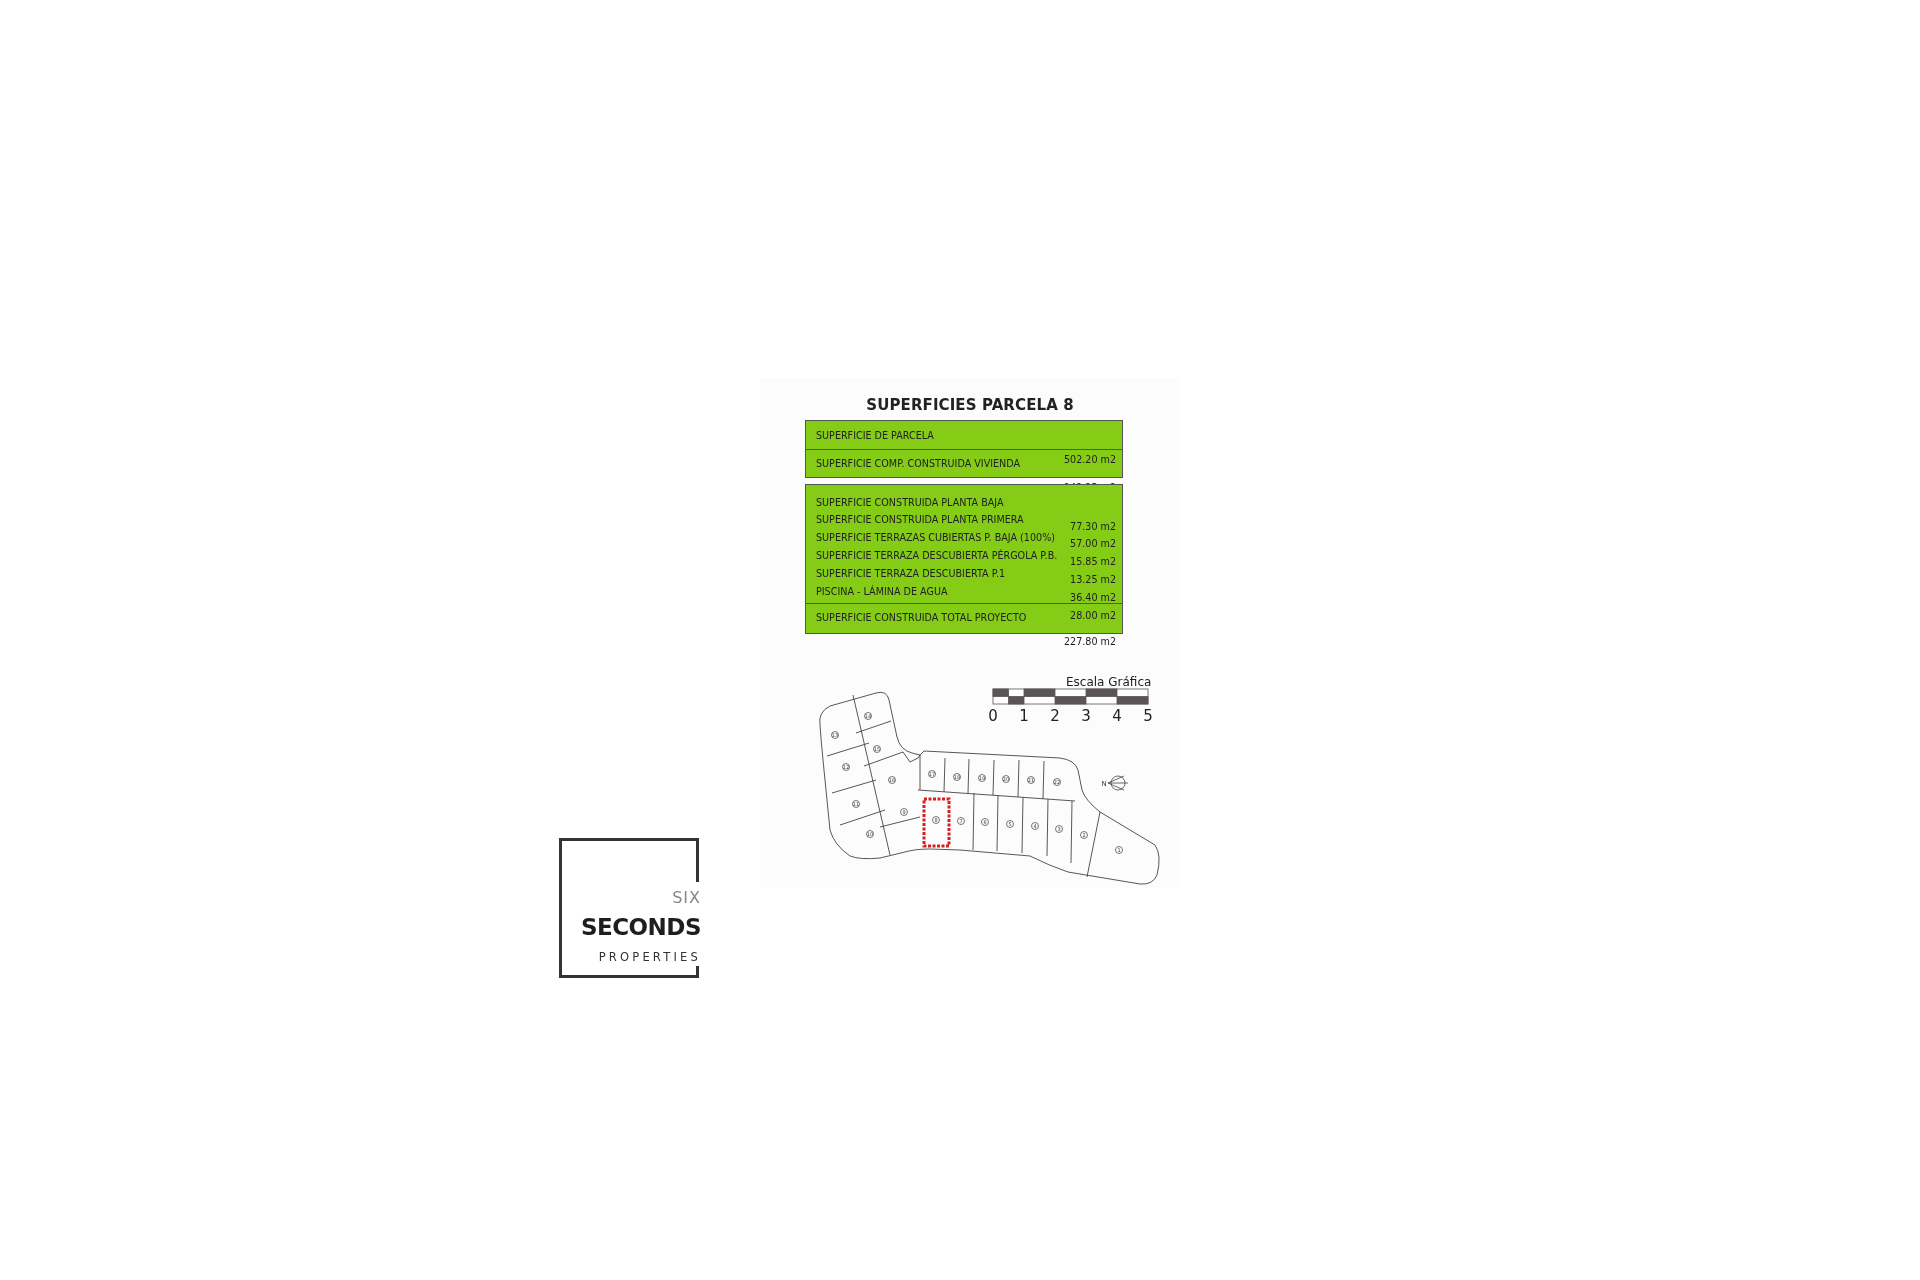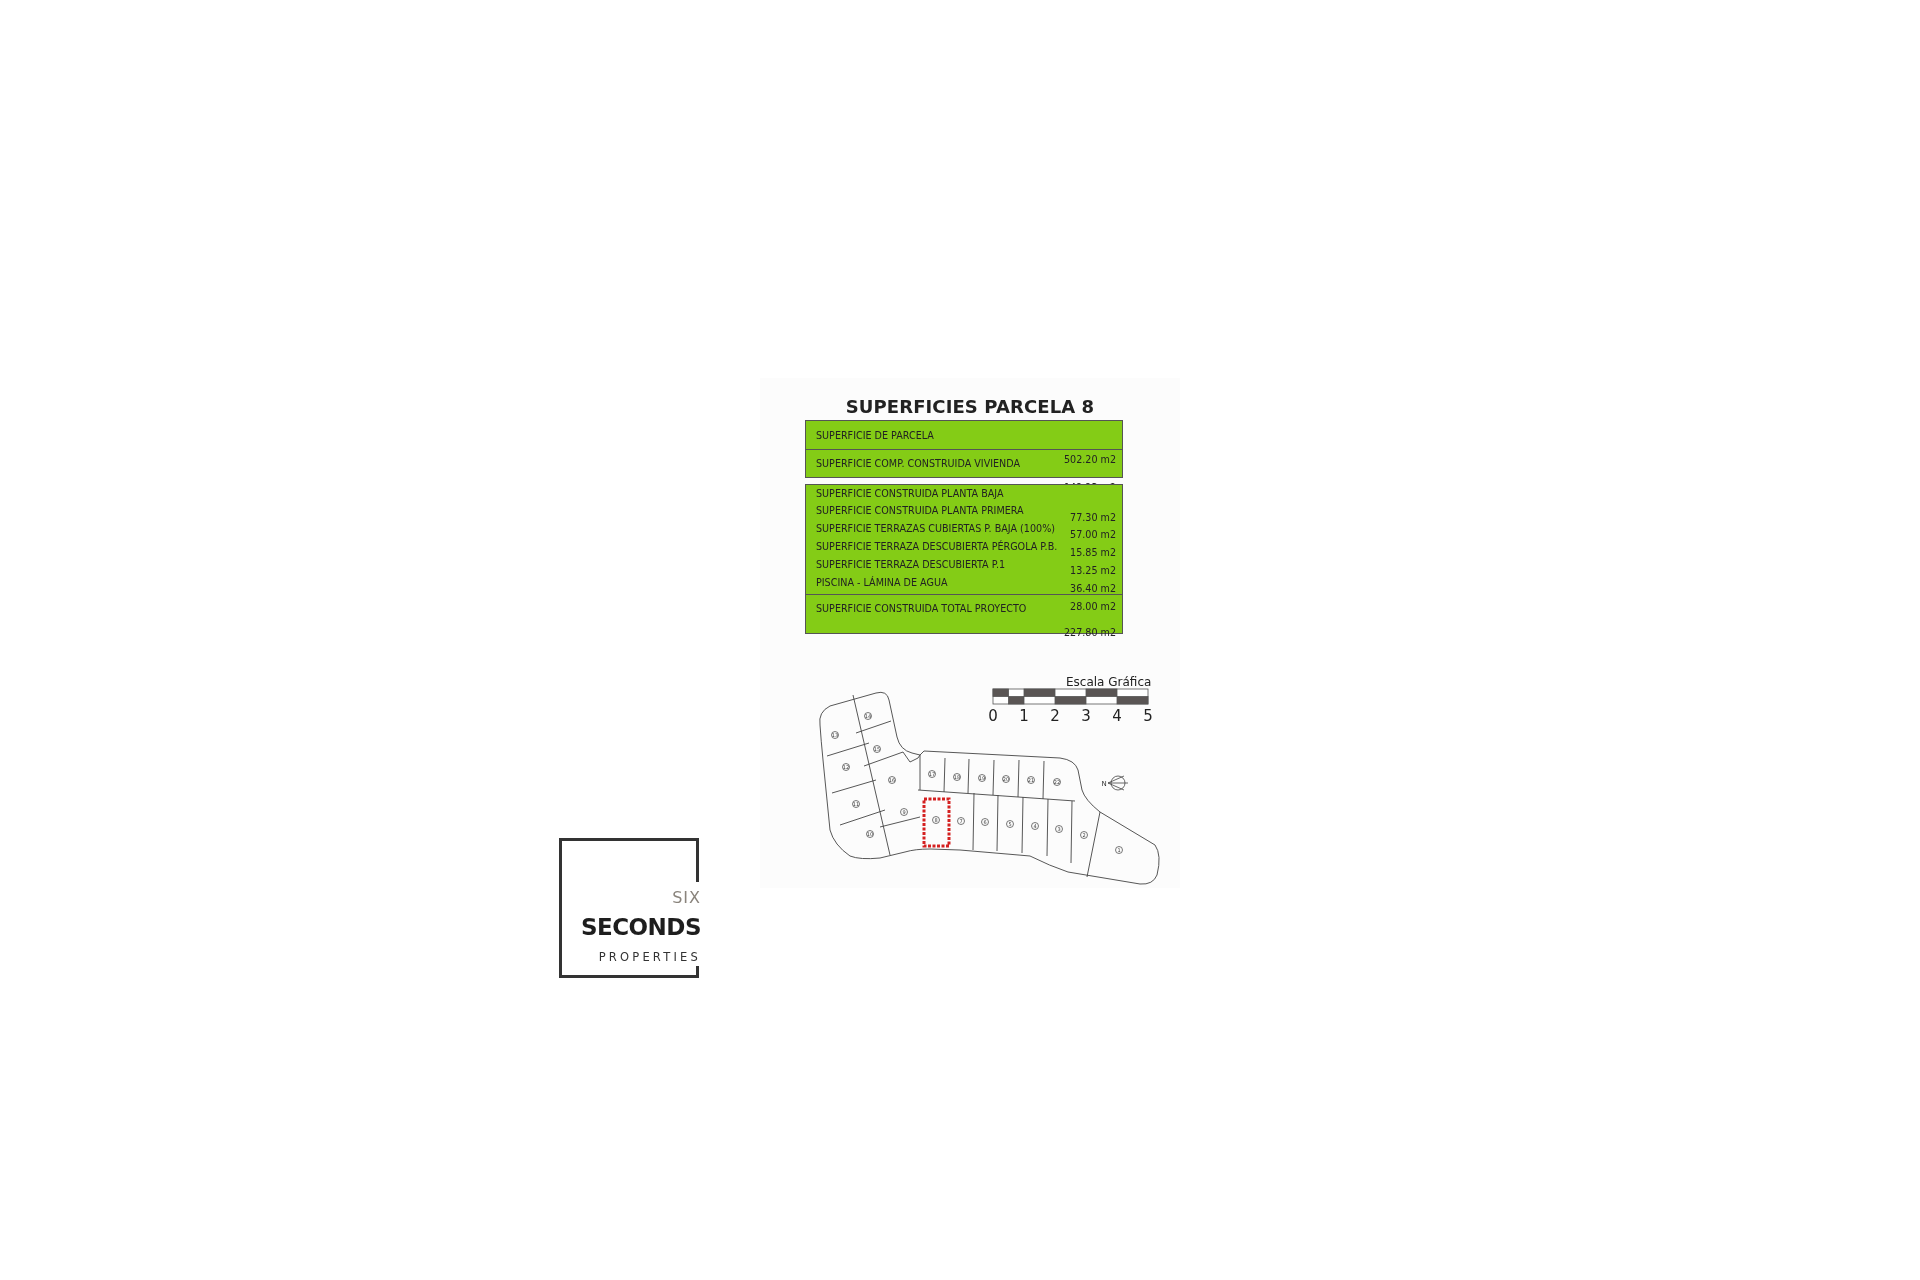--- a/index.html
+++ b/index.html
@@ -1,18 +1,18 @@
 <!DOCTYPE html>
 <html><head>
 <meta charset="utf-8">
 <style>
   html, body { margin:0; padding:0; background:#ffffff; }
   body { width:1920px; height:1280px; position:relative; overflow:hidden; font-family:"Liberation Sans", sans-serif; }
   .sheet { position:absolute; left:760px; top:378px; width:420px; height:510px; background:#fcfcfc; }
-  .title { position:absolute; left:805px; top:396px; width:330px; text-align:center; font-family:"DejaVu Sans", sans-serif; font-weight:bold; font-size:18px; color:#222; letter-spacing:0.1px; }
+  .title { position:absolute; left:805px; top:396px; width:330px; text-align:center; font-family:"DejaVu Sans", sans-serif; font-weight:bold; font-size:15px; color:#222; letter-spacing:0.1px; }
   .box { position:absolute; left:805px; width:318px; border:1.5px solid #555; box-sizing:border-box; background:#84cc16; }
   .row { display:flex; justify-content:space-between; align-items:center; padding:0 6px 0 10px; font-family:"DejaVu Sans", sans-serif; font-size:9.6px; color:#222; }
   .row .v { text-align:right;margin-top:48px; }
   .sep { border-top:1.5px solid #555; }
   svg { position:absolute; left:0; top:0; }
   .scale-label { position:absolute; left:1066px; top:675px; font-family:"DejaVu Sans", sans-serif; font-size:12px; color:#222; }
   .tick { position:absolute; top:707px; font-family:"DejaVu Sans", sans-serif; font-size:15px; color:#222; width:20px; text-align:center; margin-left:-10px; }
   .logo { position:absolute; left:559px; top:838px; width:142px; height:144px; }
   .logo-frame { position:absolute; left:0; top:0; width:140px; height:140px; border-left:3px solid #333; border-top:3px solid #333; border-bottom:3px solid #333; box-sizing:border-box; }
   .logo-frame-r { position:absolute; left:137px; top:0; width:3px; height:44px; background:#333; }
@@ -32,21 +32,21 @@
   <div class="row" style="height:28px;">
     <span>SUPERFICIE DE PARCELA</span>
     <span class="v">502.20 m2</span>
   </div>
   <div class="row sep" style="height:27px;">
     <span>SUPERFICIE COMP. CONSTRUIDA VIVIENDA</span>
     <span class="v">142.23 m2</span>
   </div>
 </div>
 
-<div class="box" style="top:484px; height:150px; ">
+<div class="box" style="top:484px; height:150px; padding-top:9px;">
   <div class="row" style="height:17px;">
     <span>SUPERFICIE CONSTRUIDA PLANTA BAJA</span>
     <span class="v">77.30 m2</span>
   </div>
   <div class="row" style="height:17px;">
     <span>SUPERFICIE CONSTRUIDA PLANTA PRIMERA</span>
     <span class="v">57.00 m2</span>
   </div>
   <div class="row" style="height:19px;">
     <span>SUPERFICIE TERRAZAS CUBIERTAS P. BAJA (100%)</span>

